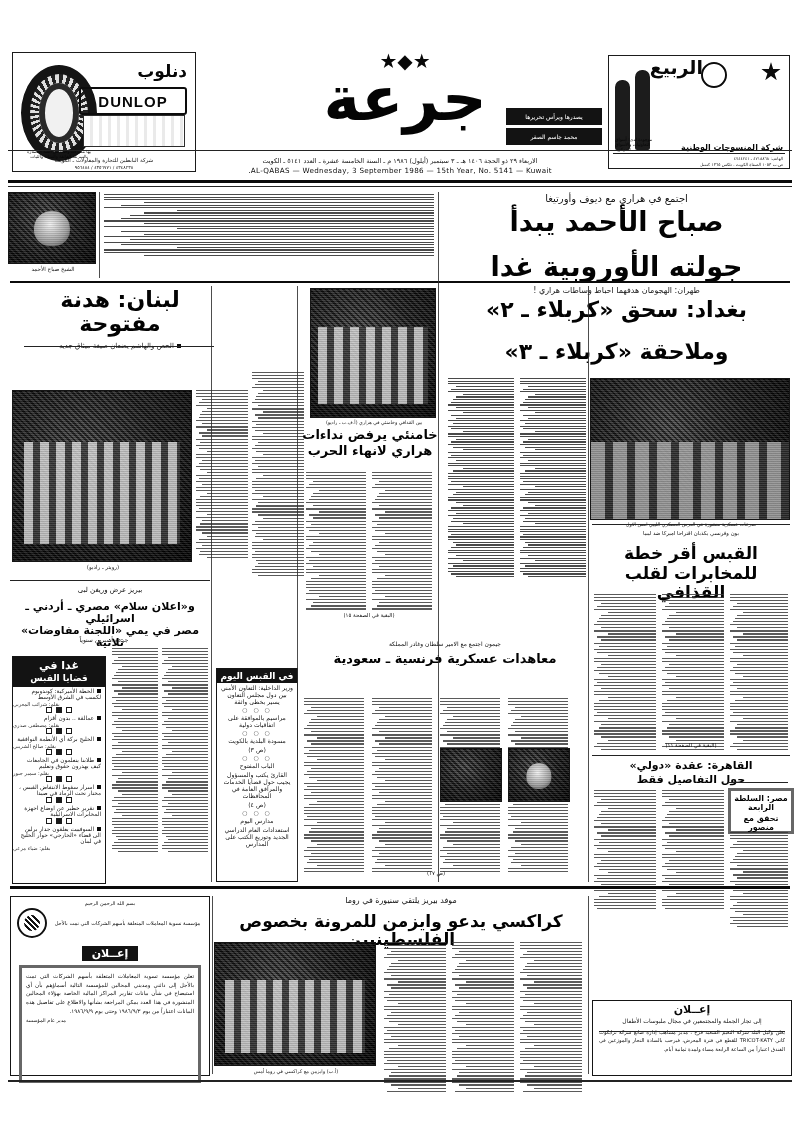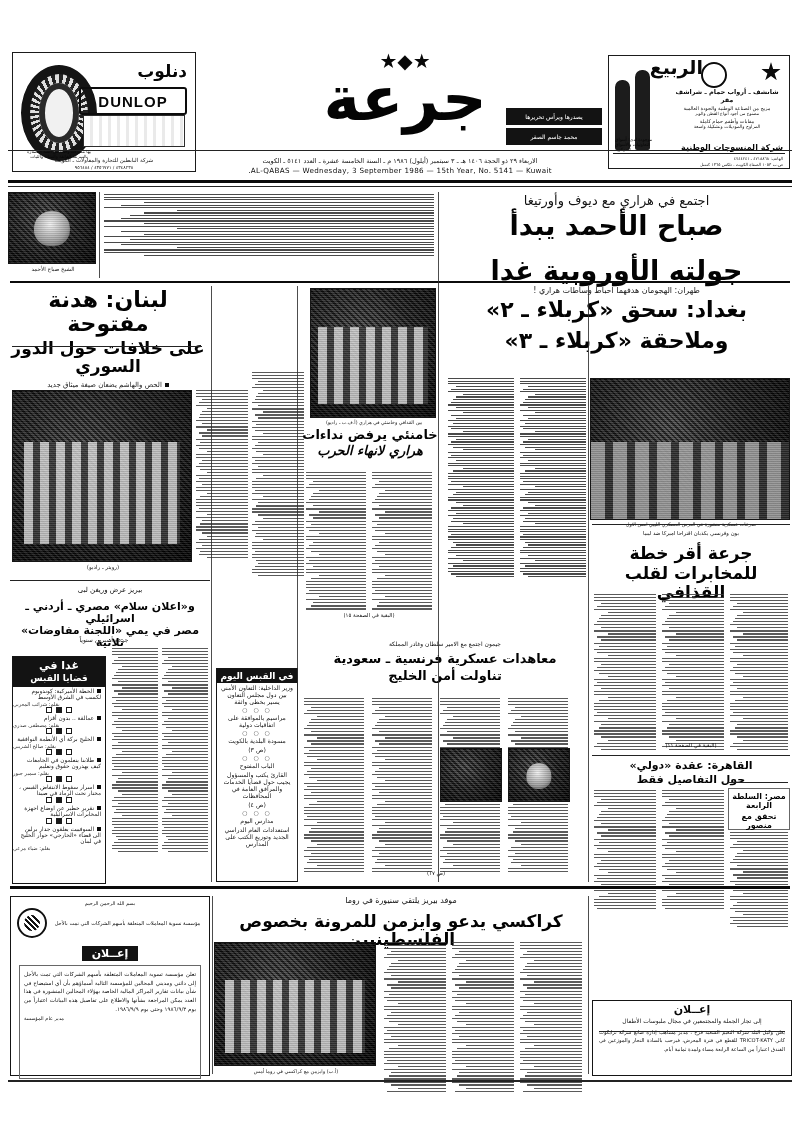--- a/index.html
+++ b/index.html
@@ -5,21 +5,21 @@
 <style>
   html,body{margin:0;padding:0;background:#fff;}
   body{
     width:800px;height:1128px;overflow:hidden;position:relative;
     font-family:"DejaVu Sans","Liberation Sans",sans-serif;
     color:#111; background:#f7f6f3;
     filter:grayscale(100%) contrast(108%);
   }
   .page{position:absolute;inset:0;background:#fbfaf7;}
   .hr1{height:1px;background:#2a2a2a;}
-  .box{border:1px solid #a16207;}
+  .box{border:3px solid #a16207;}
 
   
   .txt{--lh:3.05px;}
   .txt i{display:block;height:1.15px;background:#3a3a3a;margin-bottom:1.9px;opacity:.82;}
   .txt i:nth-child(4n){width:88%;}
   .txt i:nth-child(5n){width:95%;}
   .txt i:nth-child(7n){width:78%;}
   .txt i:nth-child(9n){width:92%;}
   .txt.dense i{margin-bottom:1.5px;opacity:.9;}
 
@@ -75,21 +75,21 @@
       transform:translateX(-50%);border-radius:50% 50% 45% 45%;
       background:radial-gradient(circle at 45% 38%,#e7e7e7,#9a9a9a 60%,#3a3a3a 100%);}
   .photo.group::before{content:"";position:absolute;left:6%;right:6%;top:30%;height:60%;
       background:repeating-linear-gradient(90deg,#d2d2d2 0 9px,#3d3d3d 9px 16px);opacity:.85;}
   .photo.street::before{content:"";position:absolute;left:0;right:0;bottom:0;height:55%;
       background:repeating-linear-gradient(90deg,#9e9e9e 0 14px,#343434 14px 22px);opacity:.9;}
   .cap{font-size:5.6px;text-align:center;color:#1e1e1e;padding-top:2px;}
 
   
   .hl{font-weight:bold;color:#0c0c0c;line-height:1.08;text-align:center;letter-spacing:-.3px;}
-  .kicker{font-size:13px;text-align:center;color:#1a1a1a;}
+  .kicker{font-size:10px;text-align:center;color:#1a1a1a;}
   .subhl{font-size:7px;text-align:center;color:#1a1a1a;}
   .hl-xl{font-size:27px;}
   .hl-lg{font-size:22px;}
   .hl-md{font-size:17px;}
   .hl-sm{font-size:13px;}
   .hl-xs{font-size:11px;}
 
   
   .idx{border:1px solid #1d1d1d;background:#fff;}
   .idx-head{background:#1b1b1b;color:#fff;font-size:9px;font-weight:bold;text-align:center;padding:2px 0;}
@@ -138,27 +138,20 @@
     </div>
 
     <div class="ad-dunlop">
       <div class="rabie-star"></div>
       <div class="rabie-seal"></div>
       <div class="rabie-word arabic" style="right:86px;">الربيع</div>
       <div class="rabie-fig">
         <span style="left:0;height:70px;"></span>
           <span style="left:20px;height:80px;"></span>
       </div>
-      <div style="position:absolute;right:6px;top:32px;width:112px;" class="arabic">
-        <div style="font-size:6.5px;font-weight:bold;text-align:center;">شانشف ـ أرواب حمام ـ شراشف مقر</div>
-        <div style="font-size:5px;text-align:center;margin-top:1px;">مزيج من الصناعة الوطنية والجودة العالمية</div>
-        <div style="font-size:4.4px;text-align:center;">مصنوع من أجود أنواع القطن والوبر</div>
-        <div style="font-size:5px;text-align:center;margin-top:2px;">مقابات وأطقم حمام كاملة</div>
-        <div style="font-size:4.6px;text-align:center;">المراوح والموديلات وتشكيلة واسعة</div>
-      </div>
       <div class="rabie-bar"></div>
       <div style="position:absolute;right:6px;bottom:16px;font-size:8px;font-weight:bold;" class="arabic">شركة المنسوجات الوطنية</div>
       <div style="position:absolute;left:6px;bottom:16px;font-size:4.4px;text-align:left;width:46px;" class="arabic">موجودة لدى: أسواق التعاونيات والأسواق المركزية</div>
       <div style="position:absolute;right:6px;bottom:7px;font-size:4.2px;" class="arabic">الهاتف: ٤٧١٨٨٦٨ ـ ٤٧٤٤٢٤١</div>
       <div style="position:absolute;right:6px;bottom:1px;font-size:4.2px;" class="arabic">ص.ب ١٠٥٣ الصفاة الكويت ـ تلكس ١٣٦٥ كنسل</div>
     </div>
 
     <div class="mast-logo">
       <div class="crown">★◆★</div>
       <div class="qabas-word arabic">جرعة</div>
@@ -211,23 +204,22 @@
   <div style="position:absolute;left:104px;top:194px;width:330px;font-size:5.2px;line-height:1.45;text-align:justify;opacity:0;" class="arabic">اجتمع نائب رئيس مجلس الوزراء وزير الخارجية الشيخ صباح الأحمد الجابر الصباح مع الرئيس السنغالي عبده ضيوف رئيس قمة عدم الانحياز، والرئيس النيكاراغوي دانيال أورتيغا على هامش أعمال قمة عدم الانحياز الثامنة التي اختتمت أعمالها في هراري، حيث جرى بحث العلاقات الثنائية بين البلدين وسبل تطويرها في مختلف المجالات. كما اجتمع الشيخ صباح الأحمد مع عدد من وزراء خارجية الدول المشاركة، وجرى خلال اللقاءات بحث آخر التطورات على الساحة الدولية والاقليمية وفي مقدمتها الحرب العراقية ـ الايرانية.</div>
 
   <div class="blk" style="left:443px;top:193px;width:347px;">
     <div class="kicker arabic">اجتمع في هراري مع ديوف وأورتيغا</div>
     <div class="hl hl-xl arabic" style="margin-top:3px;">صباح الأحمد يبدأ</div>
     <div class="hl hl-xl arabic" style="margin-top:16px;">جولته الأوروبية غدا</div>
   </div>
 
   <div class="hline" style="left:10px;top:281px;width:780px;height:2px;background:#141414;"></div>
 
-  <div class="blk" style="left:8px;top:288px;width:200px;">
+  <div class="blk" style="left:20px;top:288px;width:200px;">
     <div class="hl hl-lg arabic">لبنان: هدنة مفتوحة</div>
-    <div class="hl hl-md arabic" style="margin-top:3px;">على خلافات حول الدور السوري</div>
     <div class="hline" style="left:4px;top:58px;width:190px;"></div>
     <div class="subhl arabic" style="margin-top:6px;">
       <span class="bullet"></span><span>الحص والهاشم يضعان صيغة ميثاق جديد</span>
     </div>
   </div>
 
   <div class="blk" style="left:14px;top:390px;width:178px;">
     <div class="photo group" style="width:178px;height:170px;"></div>
     <div class="cap arabic">(رويتر ـ راديو)</div>
   </div>
@@ -361,21 +353,21 @@
       <i></i>
   </div>
   <div style="position:absolute;left:196px;top:372px;width:110px;font-size:5px;opacity:0;" class="arabic">دخلت بيروت مرحلة هدنة مفتوحة بعد سلسلة اتصالات سياسية مكثفة، في وقت تتواصل الخلافات حول الدور السوري في لبنان. وأفادت مصادر سياسية ان رئيس الوزراء الدكتور سليم الحص والنائب محمد الهاشم يضعان صيغة ميثاق وطني جديد يعرض على القيادات اللبنانية تمهيداً لعقد لقاء حوار موسع.</div>
 
   <div class="blk" style="left:312px;top:288px;width:124px;">
     <div class="photo group" style="width:124px;height:128px;"></div>
     <div class="cap arabic" style="font-size:4.8px;">بين القذافي وخامنئي في هراري  (أ.ف.ب ـ راديو)</div>
   </div>
   <div class="blk" style="left:300px;top:428px;width:140px;">
     <div class="hl hl-sm arabic">خامنئي يرفض نداءات</div>
-    <div class="hl hl-sm arabic" style="margin-top:2px;font-style:italic;">هراري لانهاء الحرب</div>
+    <div class="hl hl-sm arabic" style="margin-top:2px;">هراري لانهاء الحرب</div>
   </div>
   <div class="bodycol txt" style="left:306px;top:472px;width:60px;">
     <i></i>
       <i></i>
       <i></i>
       <i></i>
       <i></i>
       <i></i>
       <i></i>
       <i></i>
@@ -465,21 +457,21 @@
       <i></i>
       <i></i>
       <i></i>
   </div>
   <div style="position:absolute;left:306px;top:472px;width:126px;font-size:5px;opacity:0;" class="arabic">رفض الرئيس الايراني علي خامنئي النداءات التي أطلقها عدد من قادة دول عدم الانحياز في هراري لانهاء الحرب مع العراق، وقال في كلمة ألقاها أمام المؤتمر ان بلاده لن توقف الحرب قبل تحقيق أهدافها. وأضاف ان طهران ترفض أي وساطة لا تأخذ في الاعتبار مطالبها المعروفة.</div>
   <div style="position:absolute;left:306px;top:612px;width:126px;font-size:5.4px;text-align:center;" class="arabic">(البقية في الصفحة ١٥)</div>
 
   <div class="blk" style="left:443px;top:286px;width:347px;">
     <div class="kicker arabic" style="font-size:8px;">طهران: الهجومان هدفهما احباط وساطات هراري !</div>
     <div class="hl hl-lg arabic" style="margin-top:3px;">بغداد: سحق «كربلاء ـ ٢»</div>
-    <div class="hl hl-lg arabic" style="margin-top:7px;">وملاحقة «كربلاء ـ ٣»</div>
+    <div class="hl hl-lg arabic" style="margin-top:18px;">وملاحقة «كربلاء ـ ٣»</div>
   </div>
 
   <div class="blk" style="left:592px;top:378px;width:198px;">
     <div class="photo street" style="width:198px;height:140px;"></div>
     <div class="cap arabic" style="font-size:4.8px;">مدرعات عسكرية منشورة في العرض العسكري الليبي امس الاول</div>
   </div>
 
   <div class="bodycol txt dense" style="left:448px;top:378px;width:66px;">
     <i></i>
       <i></i>
@@ -633,21 +625,21 @@
       <i></i>
       <i></i>
       <i></i>
       <i></i>
       <i></i>
   </div>
   <div style="position:absolute;left:448px;top:378px;width:138px;font-size:5px;opacity:0;" class="arabic">أعلنت القيادة العامة للقوات المسلحة العراقية في بغداد ان قواتها سحقت الهجوم الايراني الذي أطلق عليه اسم «كربلاء ـ ٢» في القاطع الشمالي، وانها تواصل ملاحقة فلول القوات المهاجمة في عملية «كربلاء ـ ٣» في القاطع الأوسط. وقال بيان عسكري عراقي ان القوات العراقية كبدت المهاجمين خسائر فادحة في الأرواح والمعدات، وان الطيران العراقي شن عشرات الطلعات الجوية ضد مواقع تجمع القوات الايرانية. من جهتها أعلنت طهران ان الهجومين يهدفان الى احباط الوساطات التي جرت على هامش مؤتمر قمة عدم الانحياز في هراري لانهاء الحرب.</div>
 
   <div style="position:absolute;left:592px;top:530px;width:198px;font-size:5.4px;text-align:center;" class="arabic">بون وفرنسي يكذبان اقتراحا اميركا ضد ليبيا</div>
   <div class="blk" style="left:592px;top:544px;width:198px;">
-    <div class="hl hl-md arabic">جرعة أقر خطة</div>
+    <div class="hl hl-md arabic">القبس أقر خطة</div>
     <div class="hl hl-md arabic" style="margin-top:2px;">للمخابرات لقلب القذافي</div>
   </div>
   <div class="bodycol txt" style="left:594px;top:594px;width:62px;">
     <i></i>
       <i></i>
       <i></i>
       <i></i>
       <i></i>
       <i></i>
       <i></i>
@@ -1132,21 +1124,20 @@
         <div class="idx-item arabic">(ص ٤)</div>
         <div class="idx-sep">○ ○ ○</div>
         <div class="idx-item arabic">مدارس اليوم</div>
         <div class="idx-item arabic">استعدادات العام الدراسي الجديد وتوزيع الكتب على المدارس</div>
       </div>
   </div>
 
   <div style="position:absolute;left:300px;top:640px;width:290px;font-size:6px;text-align:center;" class="arabic">جيمون اجتمع مع الامير سلطان وغادر المملكة</div>
   <div class="blk" style="left:300px;top:652px;width:290px;">
     <div class="hl hl-sm arabic">معاهدات عسكرية فرنسية ـ سعودية</div>
-    <div class="hl hl-sm arabic" style="margin-top:3px;">تناولت أمن الخليج</div>
   </div>
   <div class="bodycol txt" style="left:304px;top:698px;width:60px;">
     <i></i>
       <i></i>
       <i></i>
       <i></i>
       <i></i>
       <i></i>
       <i></i>
       <i></i>

